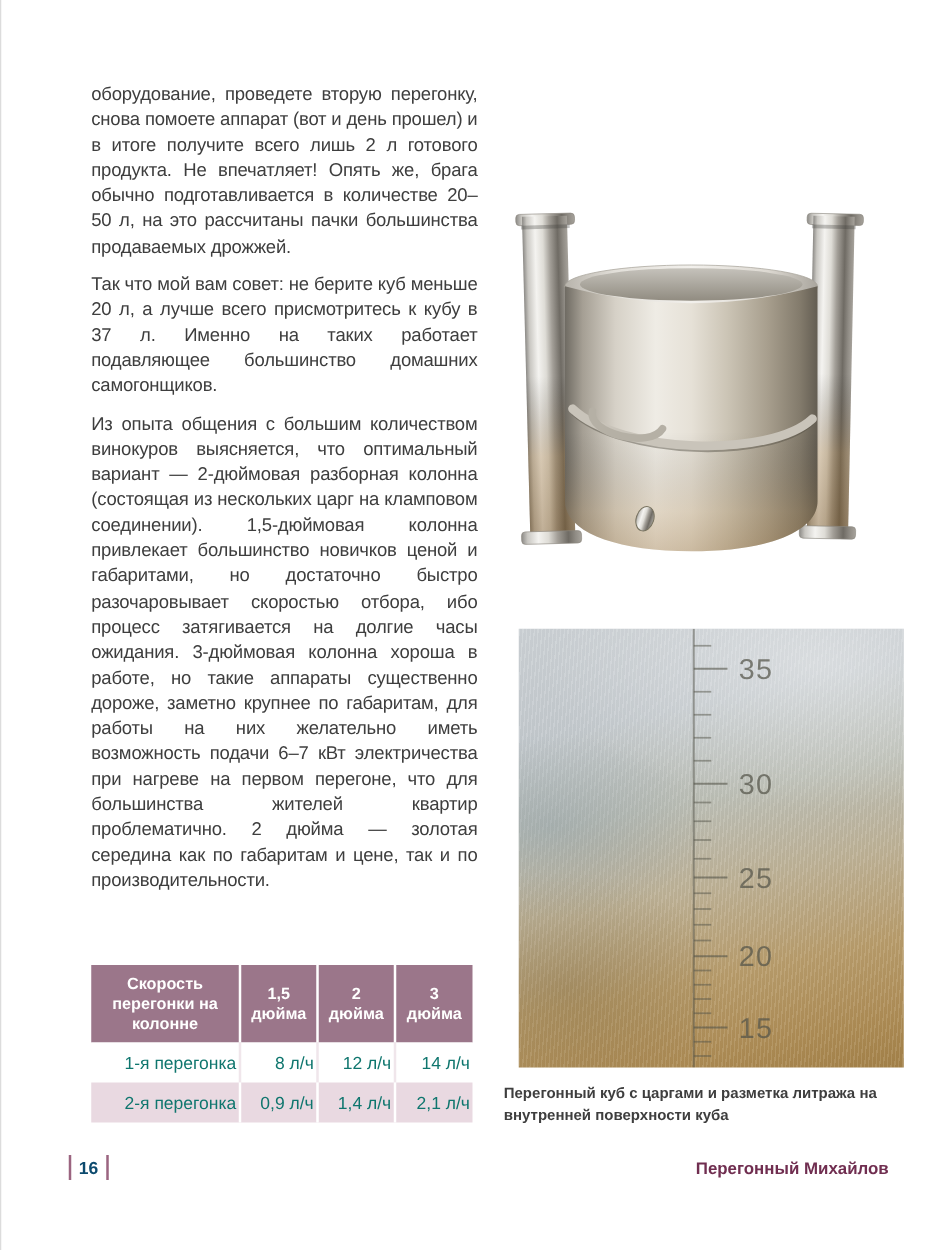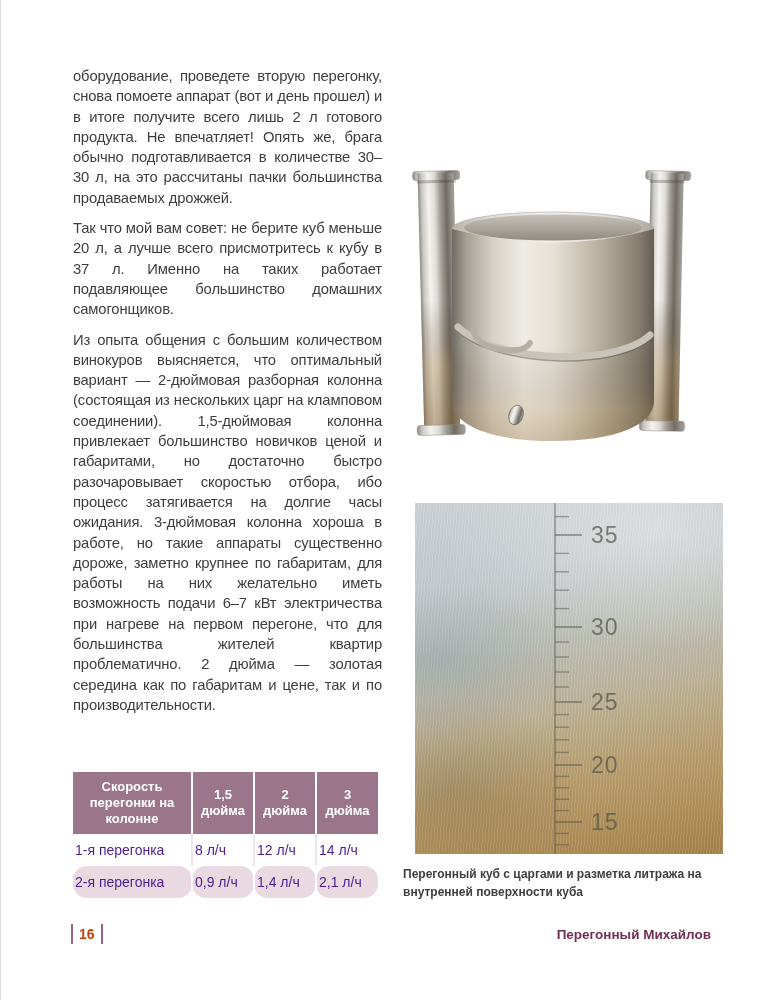--- a/index.html
+++ b/index.html
@@ -23,25 +23,25 @@
   
   .table-wrap{position:absolute;left:73px;top:772px;width:305px;}
   table.speed{border-collapse:collapse;width:305px;table-layout:fixed;}
   table.speed th{
     background:#9b768a;color:#ffffff;font-weight:bold;
     font-size:13px;line-height:16px;text-align:center;vertical-align:middle;
     padding:7px 4px;border-left:2px solid #ffffff;
   }
   table.speed th:first-child{border-left:none;width:110px;}
   table.speed td{
-    font-size:14px;color:#4c1d95;text-align:left;vertical-align:middle;
+    font-size:14px;color:#0f766e;text-align:right;vertical-align:middle;
     height:32px;padding:0 2px;
   }
   tr.row-odd td{background:#ffffff;border-left:2px solid #f0e6eb;}
-  tr.row-even td{background:#e9d9e1;border-left:2px solid #ffffff;border-radius:14px;}
+  tr.row-even td{background:#e9d9e1;border-left:2px solid #ffffff;}
   tr.row-odd td:first-child, tr.row-even td:first-child{border-left:none;}
 
   
   .photo1{position:absolute;left:400px;top:165px;width:311px;height:312px;background:#fff;}
   .photo1 svg{display:block;}
 
   .photo2{
     position:absolute;left:415px;top:503px;width:308px;height:351px;
     background:
       radial-gradient(120% 55% at 78% 8%, rgba(255,255,255,0.38), rgba(255,255,255,0) 60%),
@@ -53,38 +53,38 @@
   .photo2 svg{position:absolute;inset:0;}
   .scale-num{fill:#55554a;opacity:0.72;font-size:23px;letter-spacing:1px;font-family:"Liberation Sans",sans-serif;}
 
   .caption{
     position:absolute;left:403px;top:866px;width:314px;
     font-size:12px;line-height:17.5px;font-weight:bold;color:#3e3e3e;
   }
 
   
   .page-num{
-    position:absolute;left:71px;top:924px;
-    font-size:14px;font-weight:bold;color:#c2410c;
+    position:absolute;left:55px;top:924px;
+    font-size:14px;font-weight:bold;color:#0c4a6e;
     border-left:2px solid #9b6480;border-right:2px solid #9b6480;
     padding:2px 6px;
   }
   .author{
     position:absolute;right:50px;top:927px;
     font-size:13.5px;font-weight:bold;color:#702e50;
   }
 </style>
 </head>
 <body>
 
 <div class="page">
   <div class="scan-edge"></div>
 
   <div class="text-col">
-    <p>оборудование, проведете вторую перегонку, снова помоете аппарат (вот и день прошел) и в итоге получите всего лишь 2 л готового продукта. Не впечатляет! Опять же, брага обычно подготавливается в количестве 30–30 л, на это рассчитаны пачки большинства продаваемых дрожжей.</p>
+    <p>оборудование, проведете вторую перегонку, снова помоете аппарат (вот и день прошел) и в итоге получите всего лишь 2 л готового продукта. Не впечатляет! Опять же, брага обычно подготавливается в количестве 20–50 л, на это рассчитаны пачки большинства продаваемых дрожжей.</p>
     <p>Так что мой вам совет: не берите куб меньше 20 л, а лучше всего присмотритесь к кубу в 37 л. Именно на таких работает подавляющее большинство домашних самогонщиков.</p>
     <p>Из опыта общения с большим количеством винокуров выясняется, что оптимальный вариант — 2-дюймовая разборная колонна (состоящая из нескольких царг на кламповом соединении). 1,5-дюймовая колонна привлекает большинство новичков ценой и габаритами, но достаточно быстро разочаровывает скоростью отбора, ибо процесс затягивается на долгие часы ожидания. 3-дюймовая колонна хороша в работе, но такие аппараты существенно дороже, заметно крупнее по габаритам, для работы на них желательно иметь возможность подачи 6–7 кВт электричества при нагреве на первом перегоне, что для большинства жителей квартир проблематично. 2 дюйма — золотая середина как по габаритам и цене, так и по производительности.</p>
   </div>
 
   <div class="photo1">
     <svg width="311" height="312" viewBox="0 0 311 312">
       <defs>
         <linearGradient id="pipeGrad" x1="0" y1="0" x2="1" y2="0">
           <stop offset="0" stop-color="#8c8a86"></stop>
             <stop offset="0.1" stop-color="#c9c7c2"></stop>

